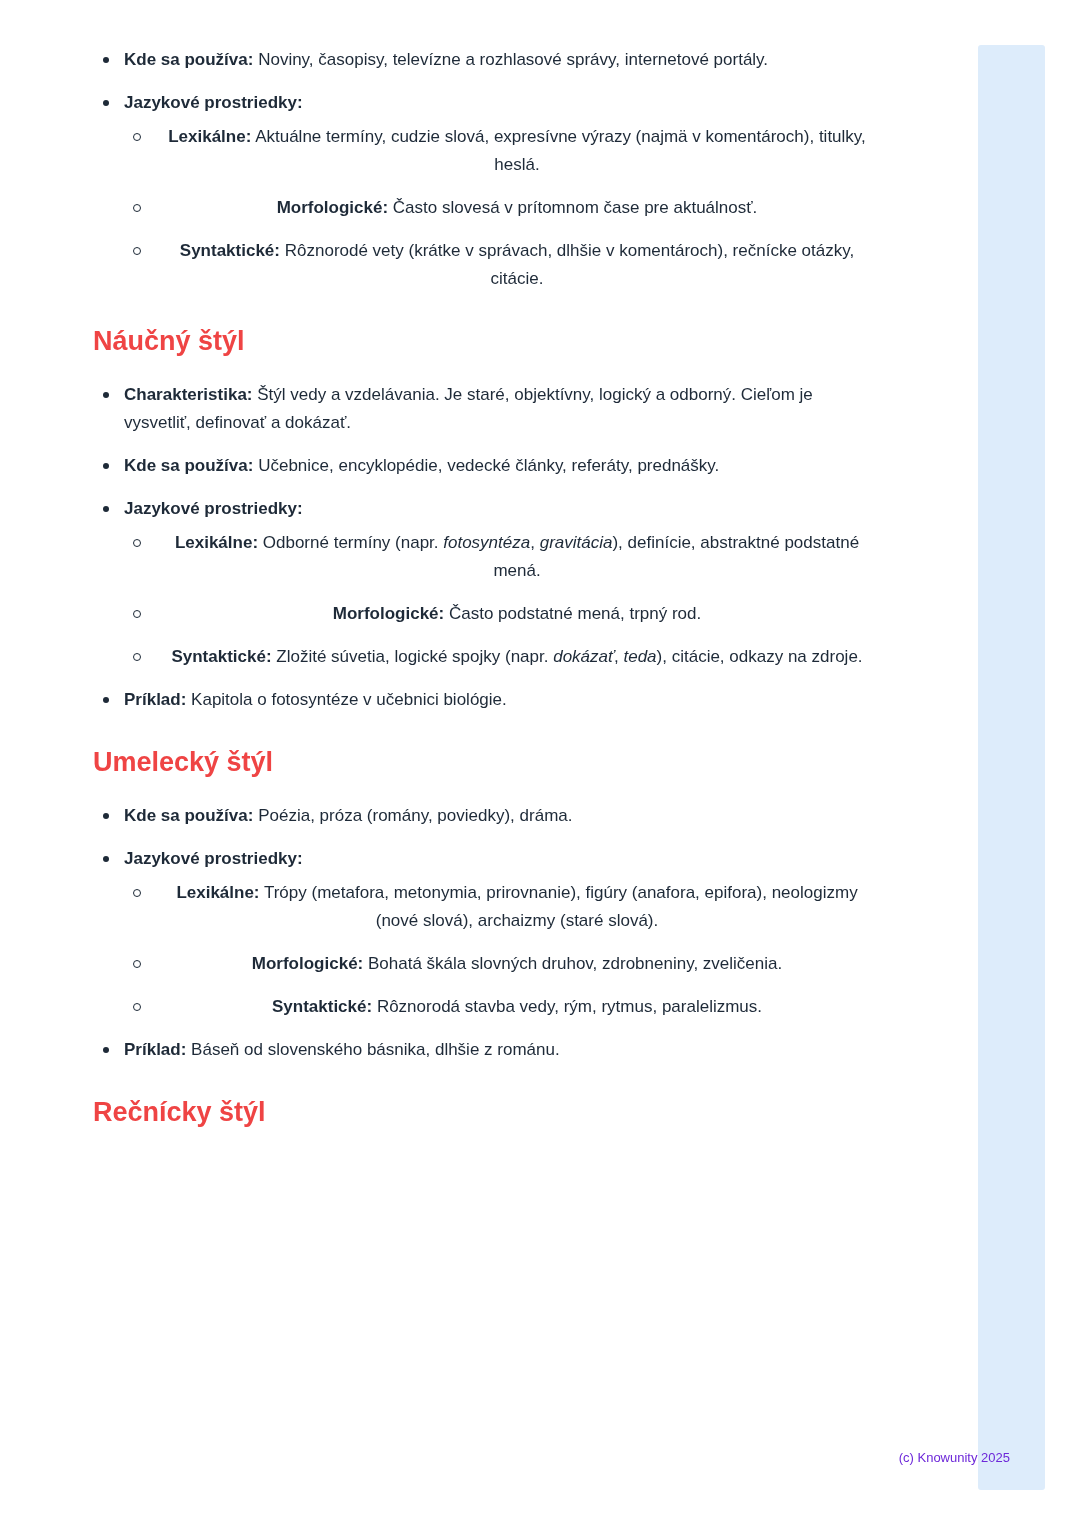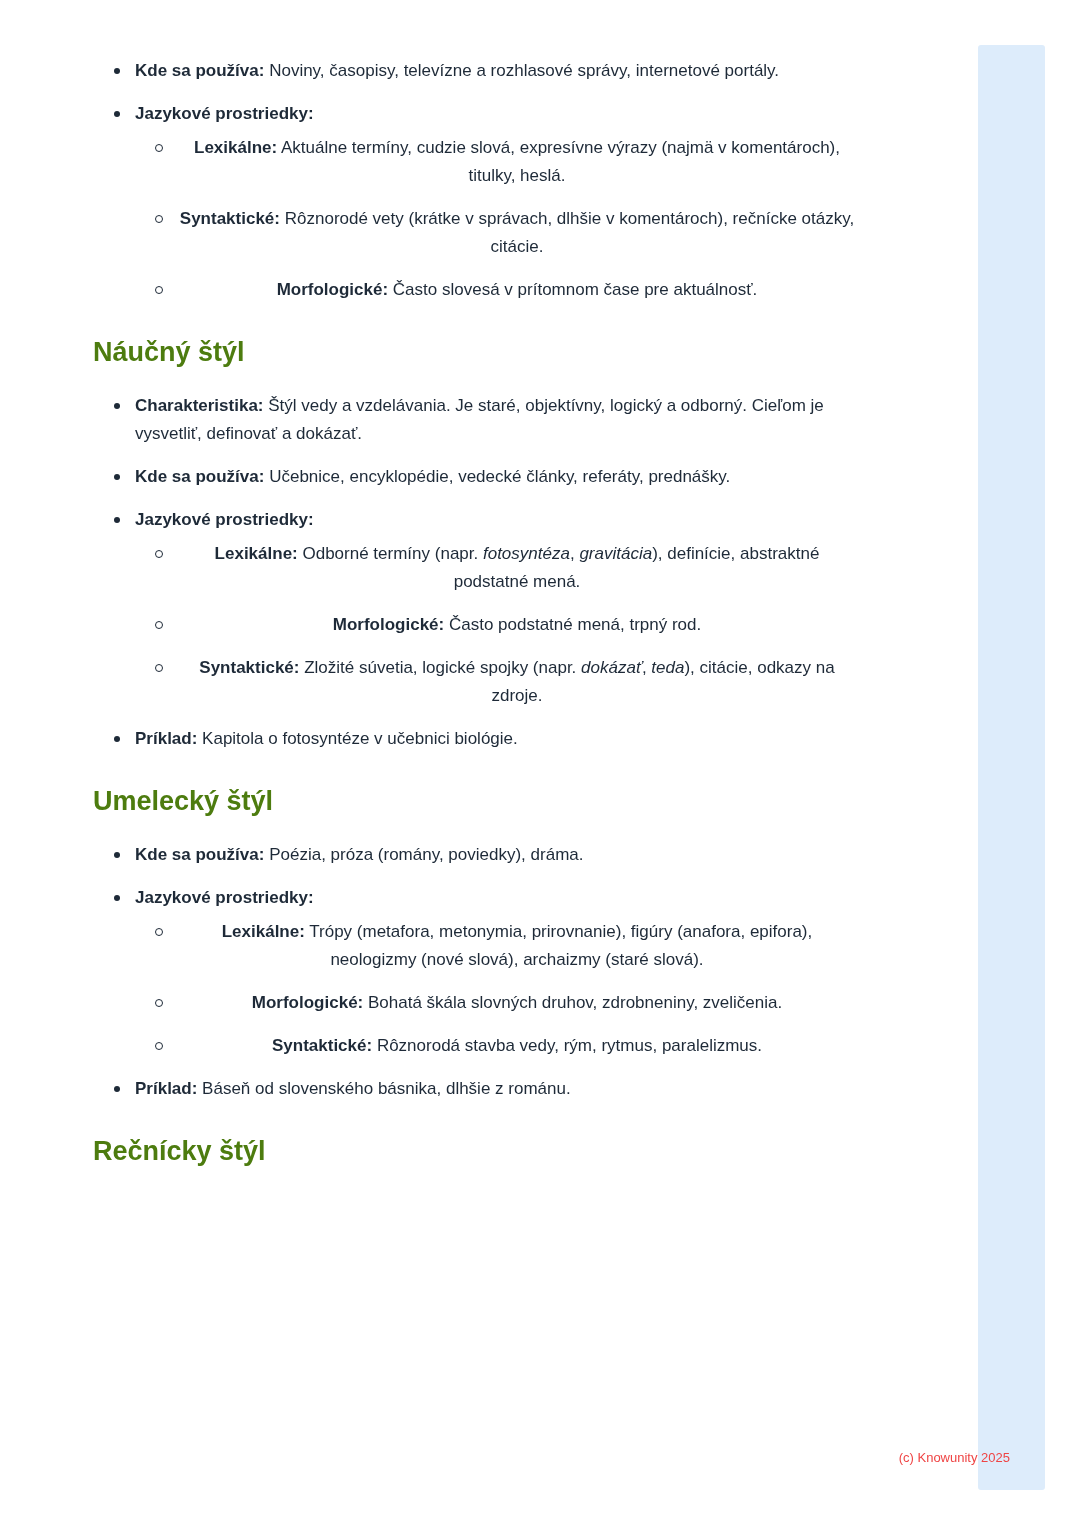--- a/index.html
+++ b/index.html
@@ -11,44 +11,44 @@
   }
   .side-strip{
     position:absolute;top:45px;right:35px;width:67px;bottom:38px;
     background:#ddecfb;border-radius:3px;
   }
   .content{
     position:absolute;top:46px;left:93px;width:784px;
   }
   h2.section-heading{
     margin:32px 0 24px 0;
-    font-size:27px;line-height:32px;font-weight:700;color:#4d7c0f;
+    font-size:27px;line-height:32px;font-weight:700;color:#ef4444;
   }
-  ul{list-style:none;margin:11px;padding:0;}
+  ul{list-style:none;margin:0;padding:0;}
   ul.main > li{
     position:relative;padding-left:31px;margin-bottom:15px;
   }
   ul.main > li::before{
     content:"";position:absolute;left:10px;top:11px;
     width:6px;height:6px;border-radius:50%;background:#1e2a38;
   }
   ul.sub{margin-top:6px;}
   ul.sub > li{
     position:relative;padding-left:33px;margin-bottom:15px;text-align:center;
   }
   ul.sub > li::before{
     content:"";position:absolute;left:9px;top:10px;
     width:6px;height:6px;border-radius:50%;
     border:1.6px solid #1e2a38;background:transparent;
   }
   .lbl{font-weight:700;}
   em{}
   .watermark{
     position:absolute;right:70px;bottom:62px;
-    font-size:13px;line-height:16px;color:#ef4444;z-index:2;
+    font-size:13px;line-height:16px;color:#6d28d9;z-index:2;
   }
 </style>
 </head>
 <body>
 
 <div class="side-strip"></div>
 
 <div class="content">
 
   <ul class="main">
@@ -57,26 +57,26 @@
       <span>Noviny, časopisy, televízne a rozhlasové správy, internetové portály.</span>
     </li>
     <li>
       <span class="lbl">Jazykové prostriedky:</span>
       <ul class="sub">
         <li>
           <span class="lbl">Lexikálne:</span>
           <span>Aktuálne termíny, cudzie slová, expresívne výrazy (najmä v komentároch), titulky, heslá.</span>
         </li>
         <li>
+          <span class="lbl">Morfologické:</span>
+          <span>Často slovesá v prítomnom čase pre aktuálnosť.</span>
+        </li>
+        <li>
           <span class="lbl">Syntaktické:</span>
           <span>Rôznorodé vety (krátke v správach, dlhšie v komentároch), rečnícke otázky, citácie.</span>
-        </li>
-        <li>
-          <span class="lbl">Morfologické:</span>
-          <span>Často slovesá v prítomnom čase pre aktuálnosť.</span>
         </li>
       </ul>
     </li>
   </ul>
 
   <h2 class="section-heading">Náučný štýl</h2>
 
   <ul class="main">
     <li>
       <span class="lbl">Charakteristika:</span>

